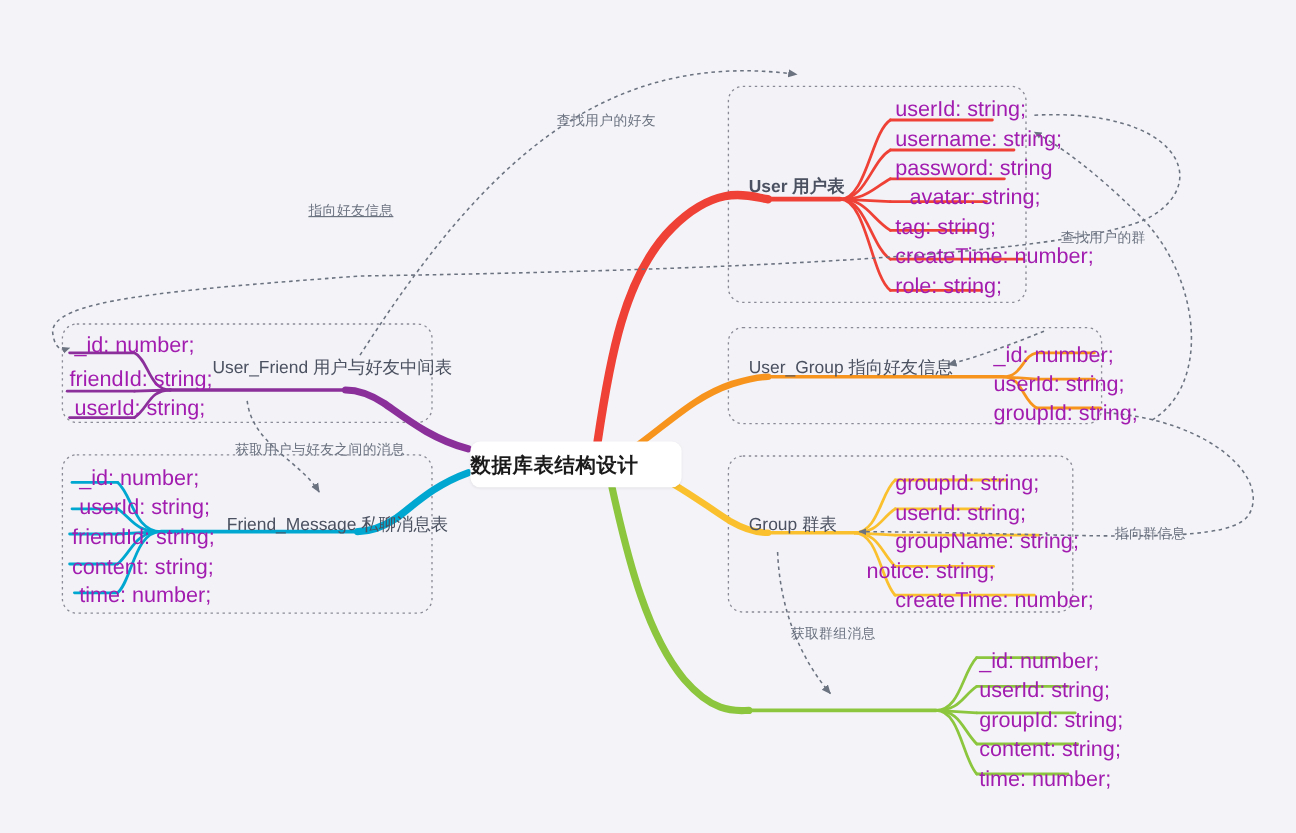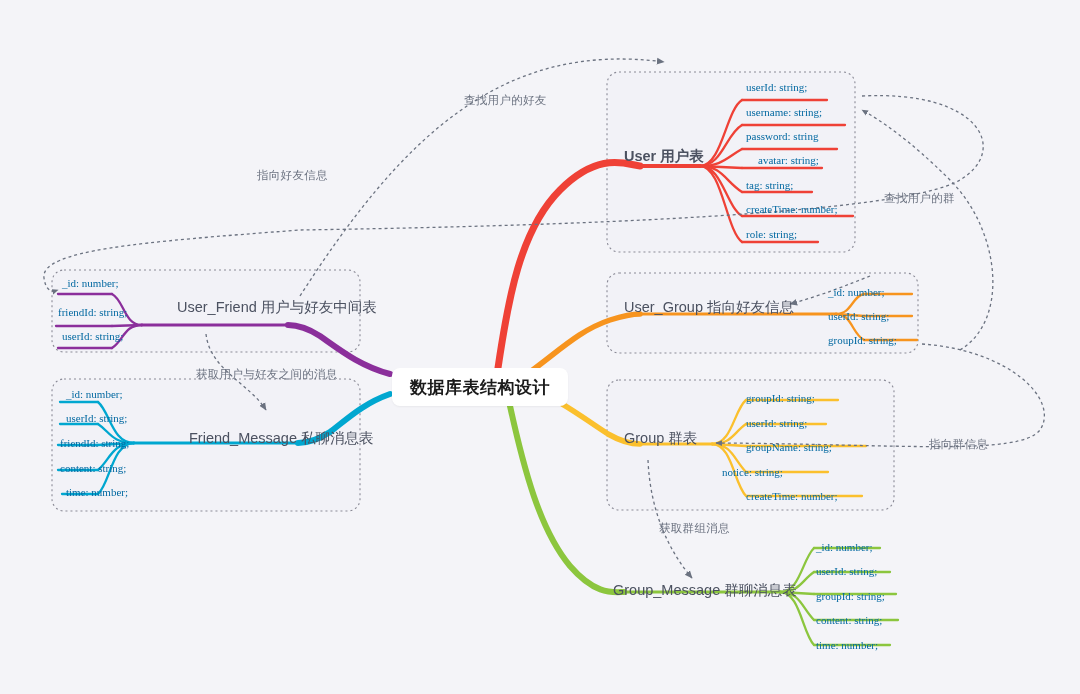--- a/index.html
+++ b/index.html
@@ -19,38 +19,37 @@
     color:#555a66;
     font-size:13.5px;
     line-height:1.2;
     white-space:nowrap;
   }
   .topic{
     font-size:14.5px;
     color:#4b5160;
   }
   .field{
-    font-size:11px;
-    color:#0369a1;
-    font-family:Liberation Serif, serif;
+    font-size:18px;
+    color:#a21caf;
   }
   .annot{
     position:absolute;
     font-size:11.5px;
     color:#6b7280;
     white-space:nowrap;
     letter-spacing:.3px;
   }
   .central{
     position:absolute;
     left:392px;top:368px;
     width:176px;height:38px;
     background:#ffffff;
     border-radius:8px;
-    display:flex;align-items:center;justify-content:center;
+    display:flex;align-items:center;justify-content:flex-start;
     font-size:17px;font-weight:bold;color:#1a1a1a;
     box-shadow:0 1px 2px rgba(0,0,0,.05);
     letter-spacing:.5px;
   }
 </style>
 </head>
 <body>
 
 <div id="canvas">
 
@@ -198,21 +197,20 @@
   <div class="central">
     <span>数据库表结构设计</span>
   </div>
 
   <div class="node topic" style="left:624px;top:148px;font-weight:bold;">User 用户表</div>
 
   <div class="node topic" style="left:624px;top:299px;">User_Group 指向好友信息</div>
 
   <div class="node topic" style="left:624px;top:430px;">Group 群表</div>
 
-  <div class="node topic" style="left:613px;top:582px;">Group_Message 群聊消息表</div>
 
   <div class="node topic" style="left:189px;top:430px;">Friend_Message 私聊消息表</div>
 
   <div class="node topic" style="left:177px;top:299px;">User_Friend 用户与好友中间表</div>
 
   <div class="node field" style="left:746px;top:81px;">userId: string;</div>
   <div class="node field" style="left:746px;top:106px;">username: string;</div>
   <div class="node field" style="left:746px;top:130px;">password: string</div>
   <div class="node field" style="left:746px;top:154px;margin-left:12px;">avatar: string;</div>
   <div class="node field" style="left:746px;top:179px;">tag: string;</div>
@@ -240,21 +238,21 @@
   <div class="node field" style="left:62px;top:330px;">userId: string;</div>
 
   <div class="node field" style="left:66px;top:388px;">_id: number;</div>
   <div class="node field" style="left:66px;top:412px;">userId: string;</div>
   <div class="node field" style="left:60px;top:437px;">friendId: string;</div>
   <div class="node field" style="left:60px;top:462px;">content: string;</div>
   <div class="node field" style="left:66px;top:486px;">time: number;</div>
 
   <div class="annot" style="left:464px;top:93px;">查找用户的好友</div>
 
-  <div class="annot" style="left:257px;top:168px;">指向好友信息</div>
+  <div class="annot" style="left:257px;top:168px;text-decoration:underline;">指向好友信息</div>
 
   <div class="annot" style="left:884px;top:191px;">查找用户的群</div>
 
   <div class="annot" style="left:929px;top:437px;">指向群信息</div>
 
   <div class="annot" style="left:196px;top:367px;">获取用户与好友之间的消息</div>
 
   <div class="annot" style="left:613px;top:521px;margin-left:46px;">获取群组消息</div>
 
 </div>

